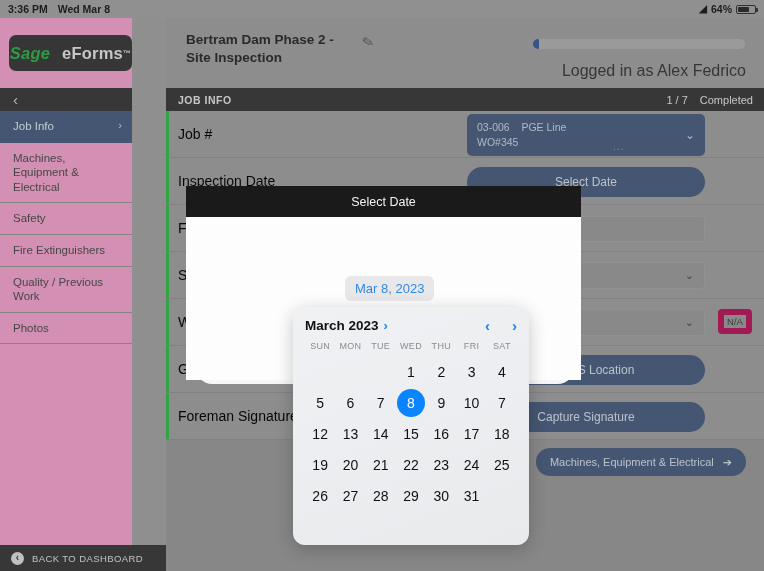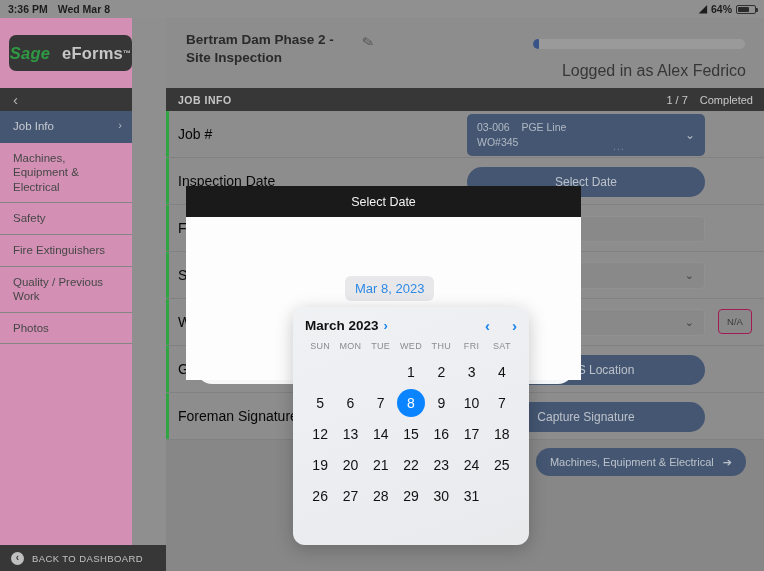--- a/index.html
+++ b/index.html
@@ -141,21 +141,21 @@
     height: 26px; width: 238px;
   }
   .select-flat {
     background: #9f9f9f; border: 1px solid #a9a9a9; border-radius: 4px;
     height: 27px; width: 238px; position: relative;
   }
   .select-flat .caret { position: absolute; right: 10px; top: 6px; font-size: 11px; color: #4a4a4a; }
 
   .na-box {
     position: absolute; right: 12px; top: 10px;
-    width: 34px; height: 25px; border: 1px solid #be185d; border-radius: 4px;
+    width: 34px; height: 25px; border: 6px solid #be185d; border-radius: 4px;
     background: #9f9f9f; color: #3f3f3f; font-size: 9.5px;
     display: flex; align-items: center; justify-content: center;
   }
 
   .nav-next-wrap { height: 48px; position: relative; background: #9d9d9d; }
   .btn-next {
     position: absolute; right: 18px; top: 8px;
     background: #4b6183; color: #dbe2ec; border: none; border-radius: 16px;
     height: 28px; padding: 0 14px; font-size: 11px;
     display: flex; align-items: center; gap: 9px;

